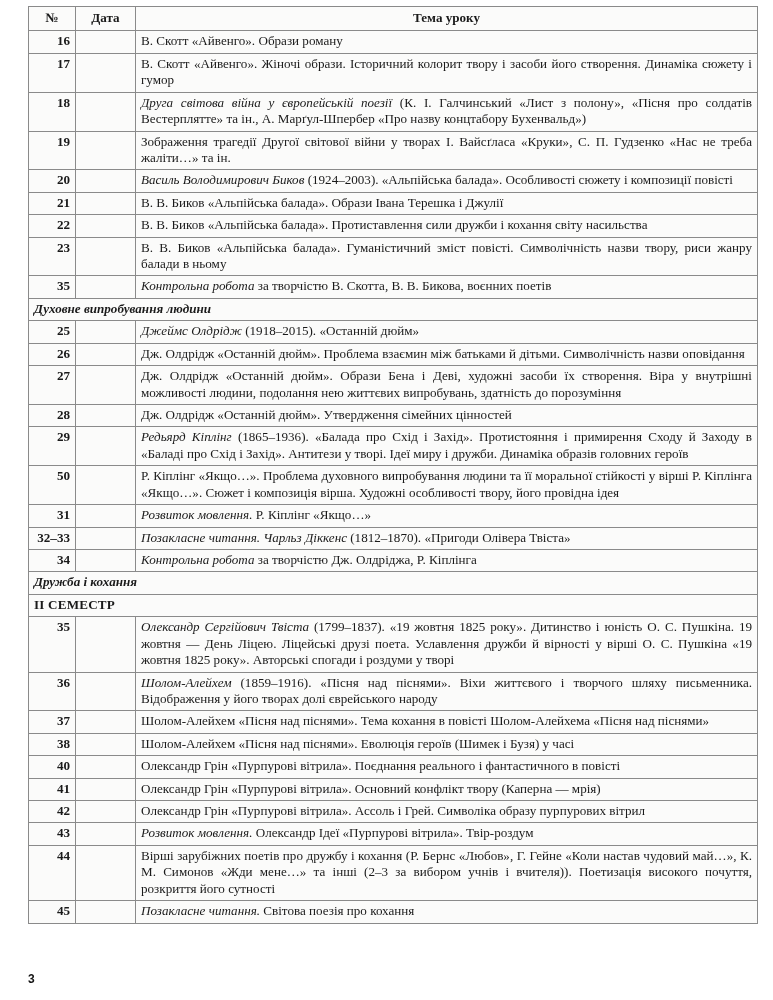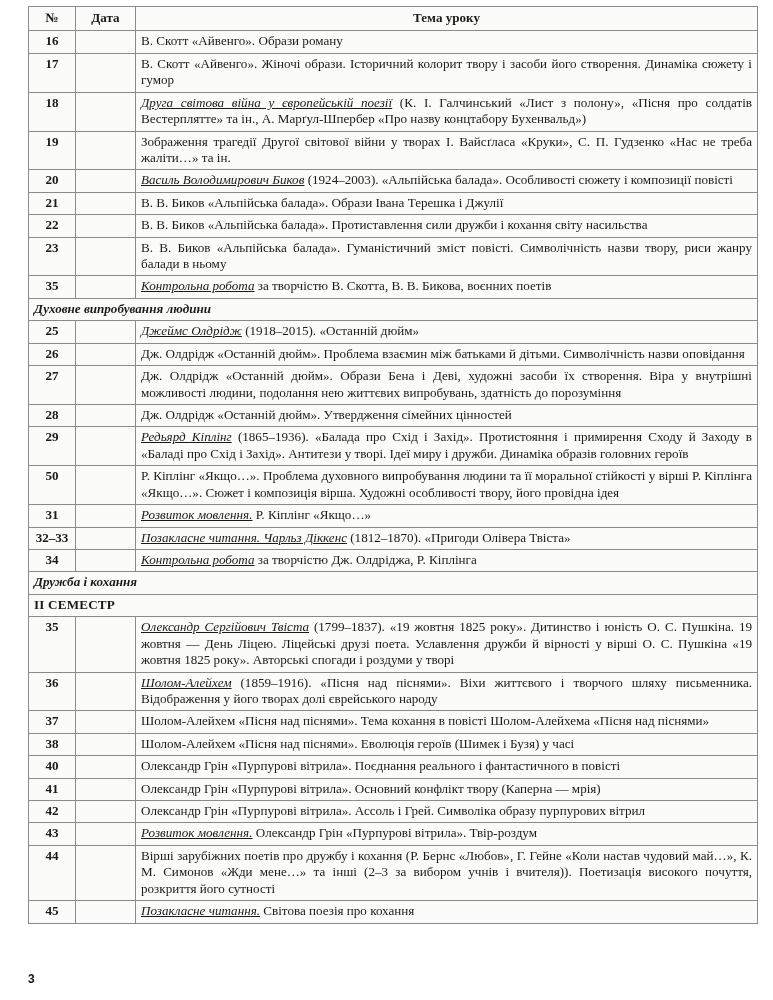--- a/index.html
+++ b/index.html
@@ -41,21 +41,21 @@
     background: #fbfbfa;
   }
   table.plan thead th {
     text-align: center;
     font-weight: bold;
     padding-top: 3px;
     padding-bottom: 4px;
     background: #fbfbfa;
   }
   td.num {
-    text-align: center;
+    text-align: right;
     font-weight: bold;
     white-space: nowrap;
     padding-left: 1px;
     padding-right: 1px;
     margin-top: 40px;
   }
   td.date { }
   td.topic {
     text-align: justify;
     text-justify: inter-word;
@@ -66,21 +66,21 @@
     text-align: left;
     font-style: italic;
     font-weight: bold;
     padding-top: 3px;
     padding-bottom: 4px;
   }
   td.section.upright {
     font-style: normal;
     letter-spacing: 0.2px;
   }
-  .it { font-style: italic; text-decoration: underline; }
+  .it { font-style: italic; }
   .pgnum {
     position: absolute;
     left: 28px;
     bottom: 14px;
     font-family: "Liberation Sans", "DejaVu Sans", sans-serif;
     font-size: 12px;
     font-weight: bold;
     color: #111;
   }
 </style>
@@ -233,21 +233,21 @@
           <td class="topic"><span>Олександр Грін «Пурпурові вітрила». Основний конфлікт твору (Каперна — мрія)</span></td>
         </tr>
         <tr>
           <td class="num">42</td>
           <td class="date">&nbsp;</td>
           <td class="topic"><span>Олександр Грін «Пурпурові вітрила». Ассоль і Грей. Символіка образу пурпурових вітрил</span></td>
         </tr>
         <tr>
           <td class="num">43</td>
           <td class="date">&nbsp;</td>
-          <td class="topic"><span class="it">Розвиток мовлення.</span><span> Олександр Грін «Пурпурові вітрила». Твір-роздум</span></td>
+          <td class="topic"><span class="it">Розвиток мовлення.</span><span> Олександр Ідеї «Пурпурові вітрила». Твір-роздум</span></td>
         </tr>
         <tr>
           <td class="num">44</td>
           <td class="date">&nbsp;</td>
           <td class="topic"><span>Вірші зарубіжних поетів про дружбу і кохання (Р. Бернс «Любов», Г. Гейне «Коли настав чудовий май…», К. М. Симонов «Жди мене…» та інші (2–3 за вибором учнів і вчителя)). Поетизація високого почуття, розкриття його сутності</span></td>
         </tr>
         <tr>
           <td class="num">45</td>
           <td class="date">&nbsp;</td>
           <td class="topic"><span class="it">Позакласне читання.</span><span> Світова поезія про кохання</span></td>

